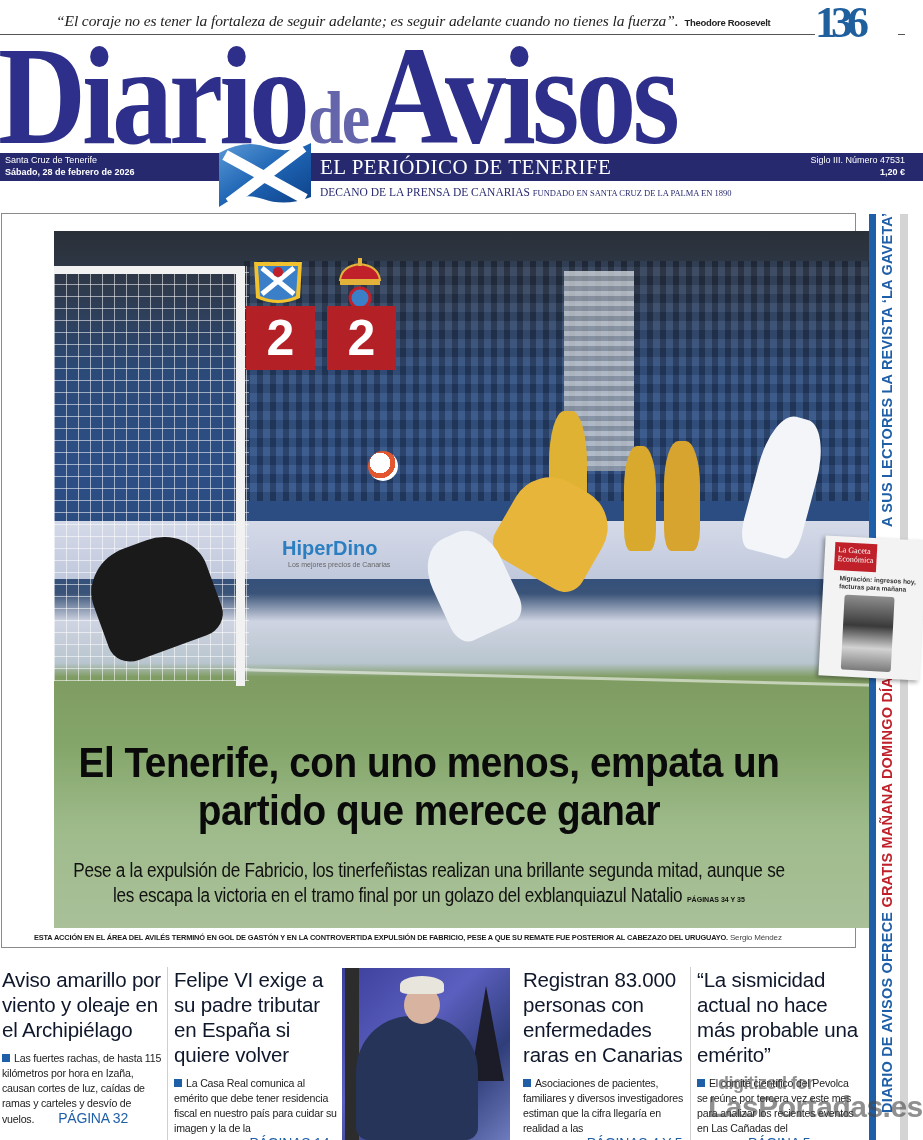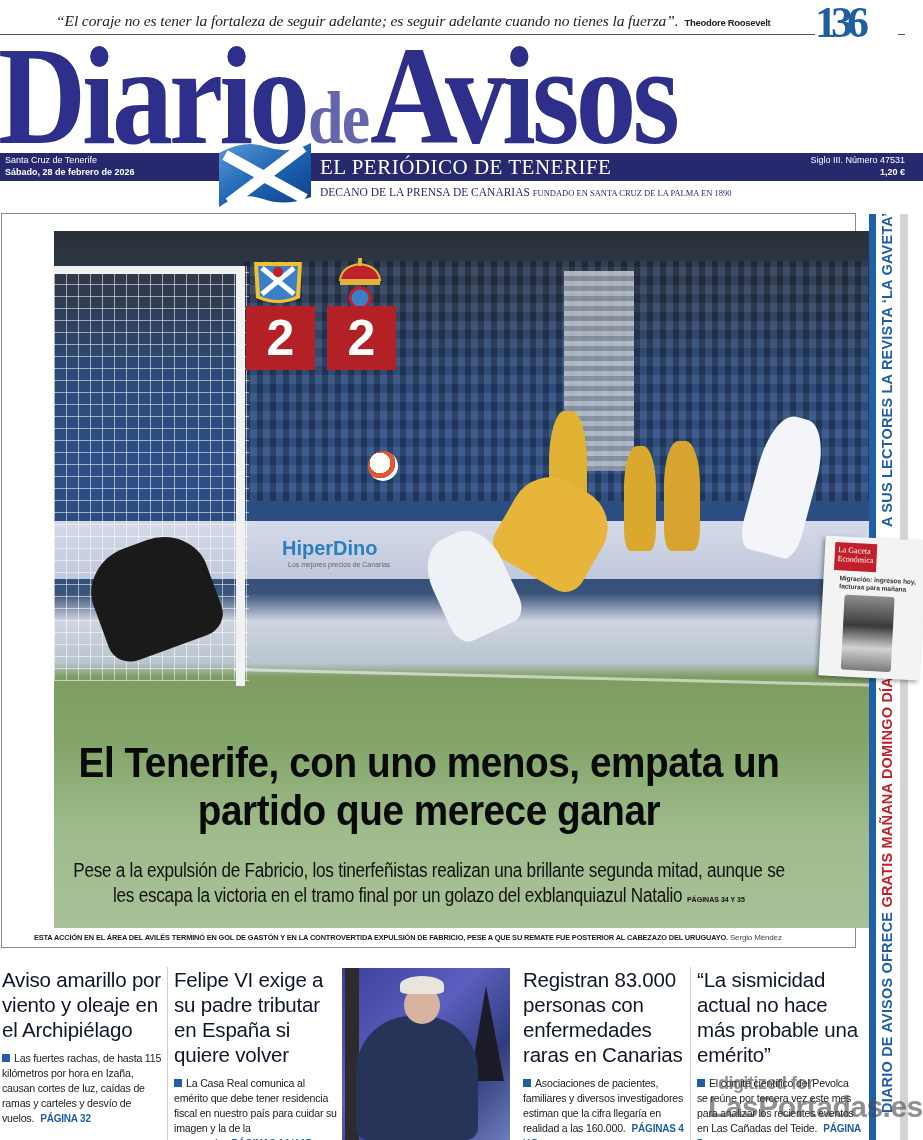--- a/index.html
+++ b/index.html
@@ -83,21 +83,21 @@
   .gaceta { position: absolute; left: 822px; top: 538px; width: 101px; height: 140px; background: #f3f3f3; transform: rotate(3deg); box-shadow: -2px 2px 4px rgba(0,0,0,0.35); overflow: hidden; }
   .gaceta .g-title { position: absolute; left: 10px; top: 6px; width: 42px; height: 28px; background: #c0202a; color: #fff; font-family: "Liberation Serif", serif; font-size: 8px; line-height: 9px; padding: 3px; }
   .gaceta .g-head { position: absolute; left: 16px; top: 38px; width: 78px; font-size: 6.5px; font-weight: bold; color: #333; line-height: 8px; }
   .gaceta .g-art { position: absolute; left: 22px; top: 58px; width: 50px; height: 75px; background: linear-gradient(180deg, #8e8e8e, #3a3a3a 40%, #d2d2d2 70%, #7a7a7a); border-radius: 3px; }
 
   
   .story { position: absolute; top: 967px; }
   .story h2 { font-family: Liberation Sans, sans-serif; font-weight: normal; font-size: 20.5px; line-height: 25px; color: #0f172a; letter-spacing: -0.2px; }
   .story p { margin-top: 9px; font-size: 10.6px; line-height: 15px; color: #222; letter-spacing: -0.2px; }
   .story .sq { display: inline-block; width: 8px; height: 8px; background: #1f5fa8; margin-right: 4px; vertical-align: 0px; }
-  .story .pg { color: #1f5fa8; font-weight: bold; font-size: 10px; margin-left: 6px; }
+  .story .pg { color: #1f5fa8; font-weight: normal; font-size: 14px; margin-left: 24px; }
   .story-1 { left: 2px; width: 160px; }
   .story-2 { left: 174px; width: 165px; }
   .story-3 { left: 523px; width: 165px; }
   .story-4 { left: 697px; width: 165px; }
   .col-rule { position: absolute; top: 967px; width: 1px; height: 173px; background: #cfcfcf; }
   .king-photo { position: absolute; left: 342px; top: 968px; width: 168px; height: 172px; overflow: hidden; background: linear-gradient(135deg, #3c3f9a 0%, #5b5fbf 40%, #2f3d7a 70%, #6e7bbd 100%); }
   .king-photo .pole { position: absolute; left: 3px; top: 0; width: 14px; height: 172px; background: #2c2c2c; }
   .king-photo .sail { position: absolute; left: 128px; top: 18px; width: 0; height: 0; border-left: 16px solid transparent; border-right: 18px solid transparent; border-bottom: 95px solid #1c1c28; }
   .king-photo .jacket { position: absolute; left: 14px; top: 48px; width: 122px; height: 124px; background: #26345a; border-radius: 45% 45% 10% 10%; }
   .king-photo .face { position: absolute; left: 62px; top: 18px; width: 36px; height: 38px; background: #d8b4a0; border-radius: 50%; }

